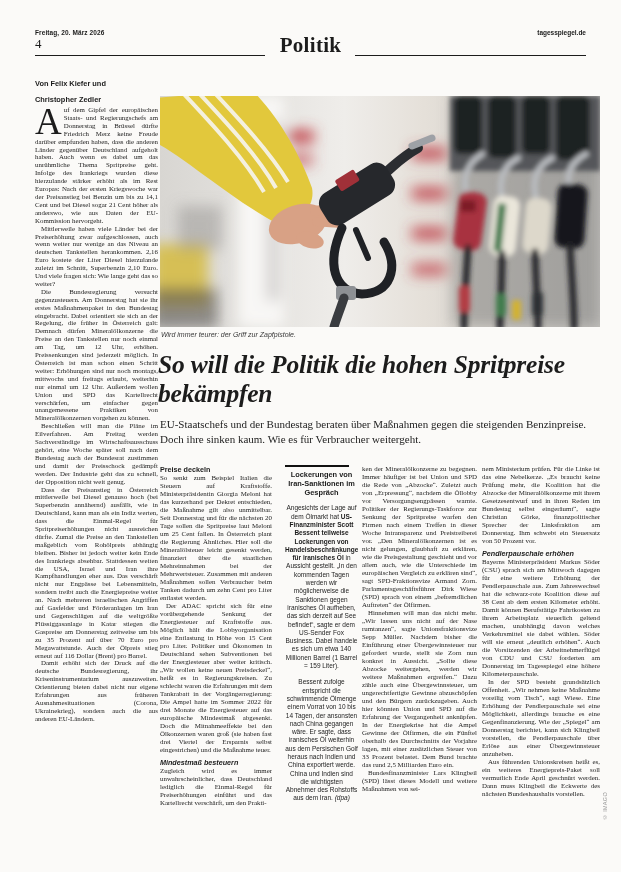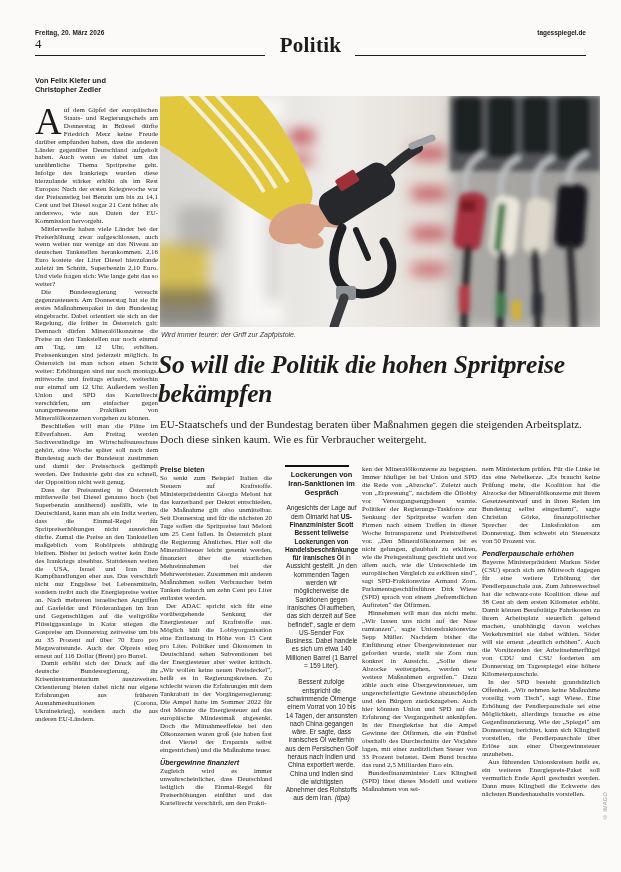--- a/index.html
+++ b/index.html
@@ -10,21 +10,21 @@
   }
   
   .hdr-date{position:absolute;left:35px;top:29px;font-family:"Liberation Sans",sans-serif;font-weight:bold;font-size:6.5px;letter-spacing:0.1px;}
   .hdr-site{position:absolute;right:35px;top:29px;font-family:"Liberation Sans",sans-serif;font-weight:bold;font-size:6.5px;}
   .hdr-page{position:absolute;left:35px;top:37px;font-size:13px;line-height:13px;}
   .hdr-section{position:absolute;left:0;right:0;top:33px;text-align:center;font-size:21px;font-weight:bold;letter-spacing:0.3px;}
   .hdr-rule{position:absolute;top:55px;border-top:1.4px solid #1c1c1c;height:0;}
   .hdr-rule.left{left:35px;width:230px;}
   .hdr-rule.right{left:355px;width:231px;}
   
-  .byline{position:absolute;left:35px;top:76px;width:95px;font-family:"Liberation Sans",sans-serif;font-weight:bold;font-size:7.4px;line-height:9px;}
+  .byline{position:absolute;left:35px;top:76px;width:95px;font-family:"Liberation Sans",sans-serif;font-weight:bold;font-size:7.4px;line-height:16px;}
   .leadcol{position:absolute;left:35px;top:106px;width:123px;height:745px;overflow:hidden;
     font-size:6.9px;line-height:7.9px;text-align:justify;
     hyphens:auto;-webkit-hyphens:auto;}
   .leadcol p{margin:0;}
   .leadcol p + p{text-indent:6px;}
   .dropcap{float:left;font-size:37px;line-height:29px;padding:1px 2px 0 0;}
   
   .photo{position:absolute;left:160px;top:96px;width:440px;height:231px;background:#dcdad6;}
   .caption{position:absolute;left:161px;top:331px;font-family:"Liberation Sans",sans-serif;font-style:italic;font-size:7px;color:#3a3a3a;}
   .credit{position:absolute;left:602px;top:792px;font-family:"Liberation Sans",sans-serif;font-size:5.5px;color:#999;
@@ -168,27 +168,27 @@
     <path d="M196,134 L208,162" stroke="#1f2125" stroke-width="6" stroke-linecap="round"></path>
     <rect x="176" y="190" width="20" height="14" rx="3" fill="#8d9094"></rect>
     <path d="M184,202 C180,214 176,224 174,231" stroke="#3a3c40" stroke-width="9" stroke-linecap="round" fill="none"></path>
   </g>
 </svg>
 </div>
 <div class="caption">Wird immer teurer: der Griff zur Zapfpistole.</div>
 <div class="credit">© IMAGO</div>
 
 <div class="headline">So will die Politik die hohen Spritpreise bekämpfen</div>
-<div class="deck">EU-Staatschefs und der Bundestag beraten über Maßnahmen gegen die steigenden Arbeitsplatz. Doch diese sinken kaum. Wie es für Verbraucher weitergeht.</div>
+<div class="deck">EU-Staatschefs und der Bundestag beraten über Maßnahmen gegen die steigenden Benzinpreise. Doch ihre sinken kaum. Wie es für Verbraucher weitergeht.</div>
 
 <div class="bcol col1">
-  <p class="subhead">Preise bieten</p>
+  <p class="subhead">Preise deckeln</p>
   <p>So senkt zum Beispiel Italien die Steuern auf Kraftstoffe. Ministerpräsidentin Giorgia Meloni hat das kurzerhand per Dekret entschieden, die Maßnahme gilt also unmittelbar. Seit Donnerstag und für die nächsten 20 Tage sollen die Spritpreise laut Meloni um 25 Cent fallen. In Österreich plant die Regierung Ähnliches. Hier soll die Mineralölsteuer leicht gesenkt werden, finanziert über die staatlichen Mehreinnahmen bei der Mehrwertsteuer. Zusammen mit anderen Maßnahmen sollen Verbraucher beim Tanken dadurch um zehn Cent pro Liter entlastet werden.</p>
   <p>Der ADAC spricht sich für eine vorübergehende Senkung der Energiesteuer auf Kraftstoffe aus. Möglich hält die Lobbyorganisation eine Entlastung in Höhe von 15 Cent pro Liter. Politiker und Ökonomen in Deutschland sehen Subventionen bei der Energiesteuer aber weiter kritisch. „Wir wollen keine neuen Preisdeckel“, heißt es in Regierungskreisen. Zu schlecht waren die Erfahrungen mit dem Tankrabatt in der Vorgängerregierung: Die Ampel hatte im Sommer 2022 für drei Monate die Energiesteuer auf das europäische Mindestmaß abgesenkt. Doch die Mitnahmeeffekte bei den Ölkonzernen waren groß (sie haben fast drei Viertel der Ersparnis selbst eingestrichen) und die Maßnahme teuer.</p>
-  <p class="subhead mid">Übergewinne finanziert</p>
+  <p class="subhead mid">Mindestmaß besteuern</p>
   <p>Zugleich wird es immer unwahrscheinlicher, dass Deutschland lediglich die Einmal-Regel für Preiserhöhungen einführt und das Kartellrecht verschärft, um den Prakti-</p>
 </div>
 
 <div class="infobox">
   <div class="rule"></div>
   <div class="title">Lockerungen von Iran-Sanktionen im Gespräch</div>
   <p><span>Angesichts der Lage auf dem Ölmarkt hat </span><b>US-Finanzminister Scott Bessent teilweise Lockerungen von Handelsbeschränkungen für iranisches Öl</b><span> in Aussicht gestellt. „In den kommenden Tagen werden wir möglicherweise die Sanktionen gegen iranisches Öl aufheben, das sich derzeit auf See befindet“, sagte er dem US-Sender Fox Business. Dabei handele es sich um etwa 140 Millionen Barrel (1 Barrel = 159 Liter).</span></p>
   <p><span>Bessent zufolge entspricht die schwimmende Ölmenge einem Vorrat von 10 bis 14 Tagen, der ansonsten nach China gegangen wäre. Er sagte, dass iranisches Öl weiterhin aus dem Persischen Golf heraus nach Indien und China exportiert werde. China und Indien sind die wichtigsten Abnehmer des Rohstoffs aus dem Iran.</span> <span class="src">(dpa)</span></p>
 </div>
 

